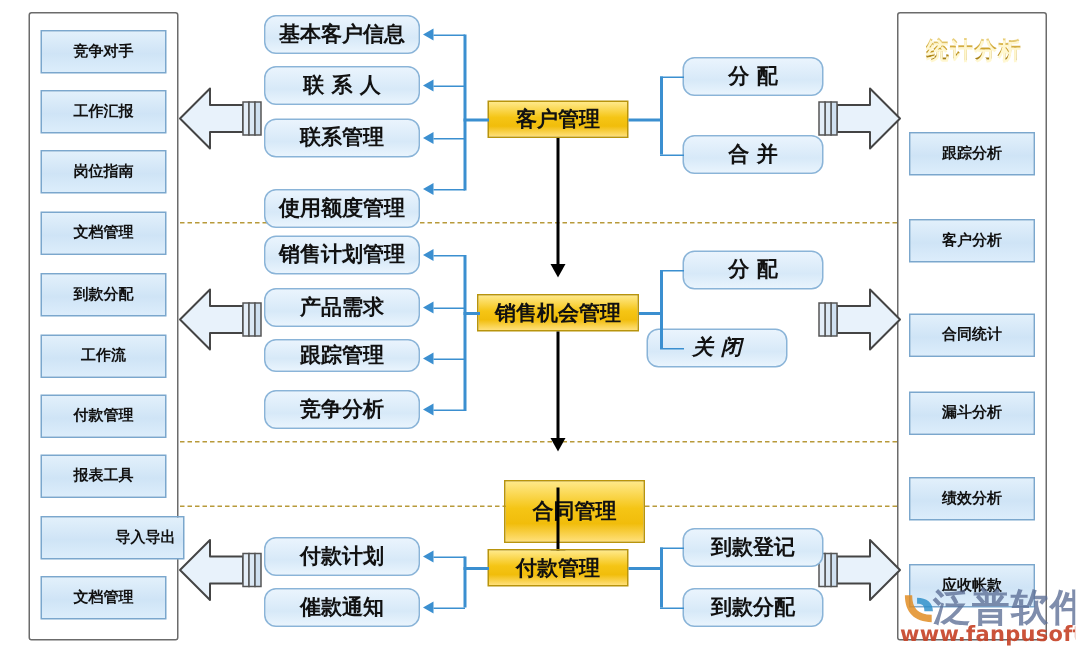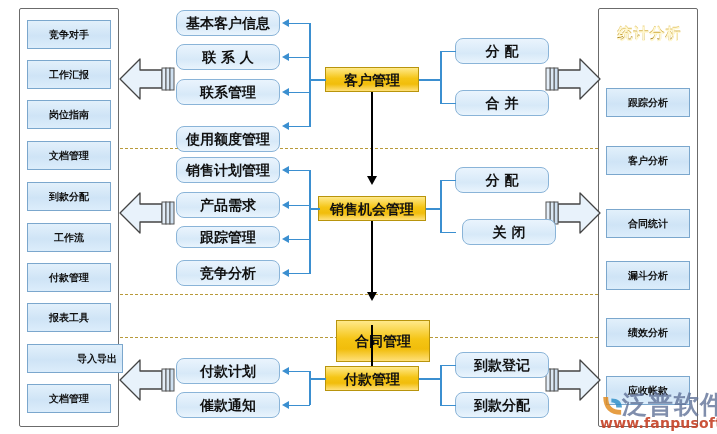--- a/index.html
+++ b/index.html
@@ -245,21 +245,21 @@
   <div class="arrowhead-down" style="left:367px;top:176px;"></div>
 
   <div class="box rbox" style="left:176px;top:157px;width:104px;height:26px;">销售计划管理</div>
   <div class="box rbox" style="left:176px;top:192px;width:104px;height:26px;">产品需求</div>
   <div class="box rbox" style="left:176px;top:226px;width:104px;height:22px;">跟踪管理</div>
   <div class="box rbox" style="left:176px;top:260px;width:104px;height:26px;">竞争分析</div>
 
   <div class="box ybox" style="left:318px;top:196px;width:108px;height:25px;text-align:right;">销售机会管理</div>
 
   <div class="box rbox" style="left:455px;top:167px;width:94px;height:26px;">分  配</div>
-  <div class="box rbox" style="left:462px;top:219px;width:94px;height:26px;">关  闭</div>
+  <div class="box rbox" style="left:431px;top:219px;width:94px;height:26px;font-style:italic;">关  闭</div>
 
   <div class="ln ln-v" style="left:309px;top:170px;height:104px;"></div>
   <div class="ln ln-h" style="left:309px;top:208px;width:11px;"></div>
   <div class="ln ln-h" style="left:289px;top:169.5px;width:21px;"></div>
   <div class="ln ln-h" style="left:289px;top:204.5px;width:21px;"></div>
   <div class="ln ln-h" style="left:289px;top:238.5px;width:21px;"></div>
   <div class="ln ln-h" style="left:289px;top:272.5px;width:21px;"></div>
   <div class="arrowhead-left" style="left:282px;top:166px;"></div>
   <div class="arrowhead-left" style="left:282px;top:201px;"></div>
   <div class="arrowhead-left" style="left:282px;top:235px;"></div>

